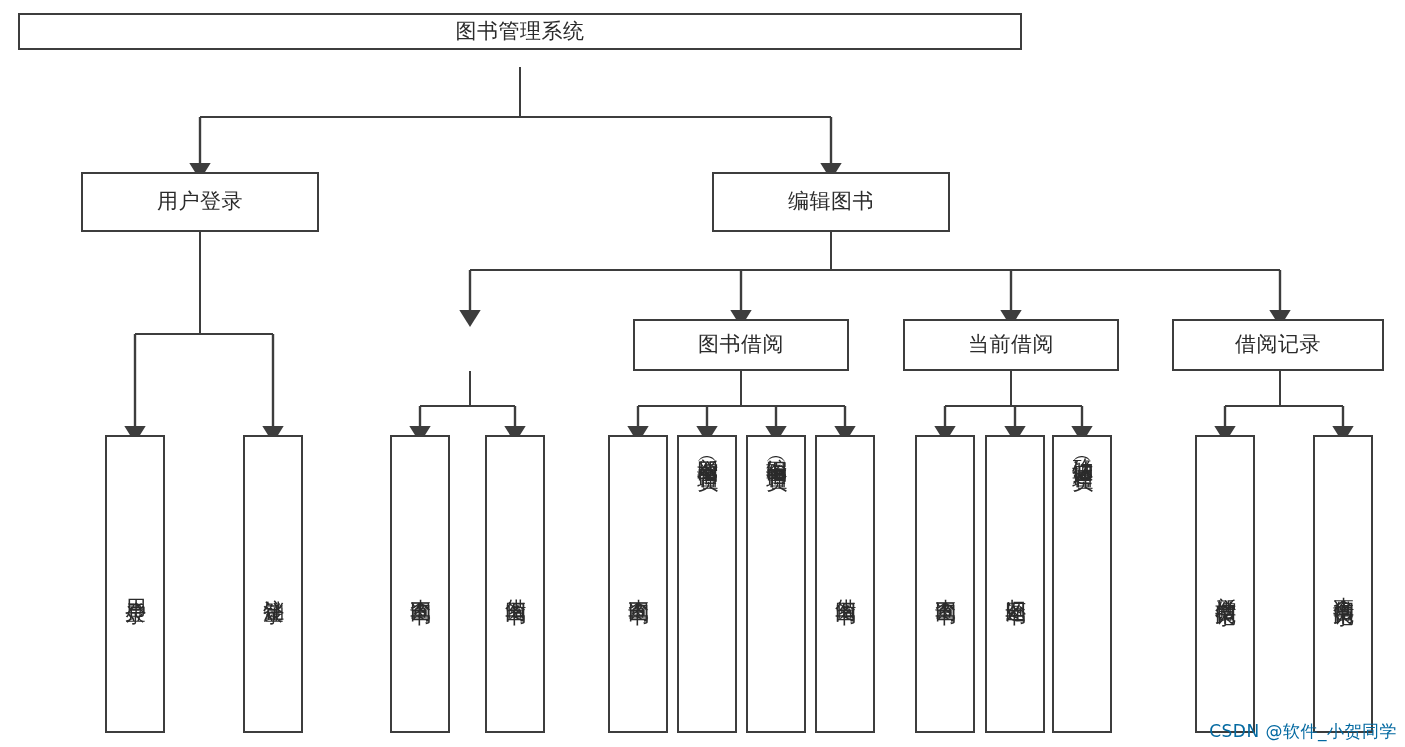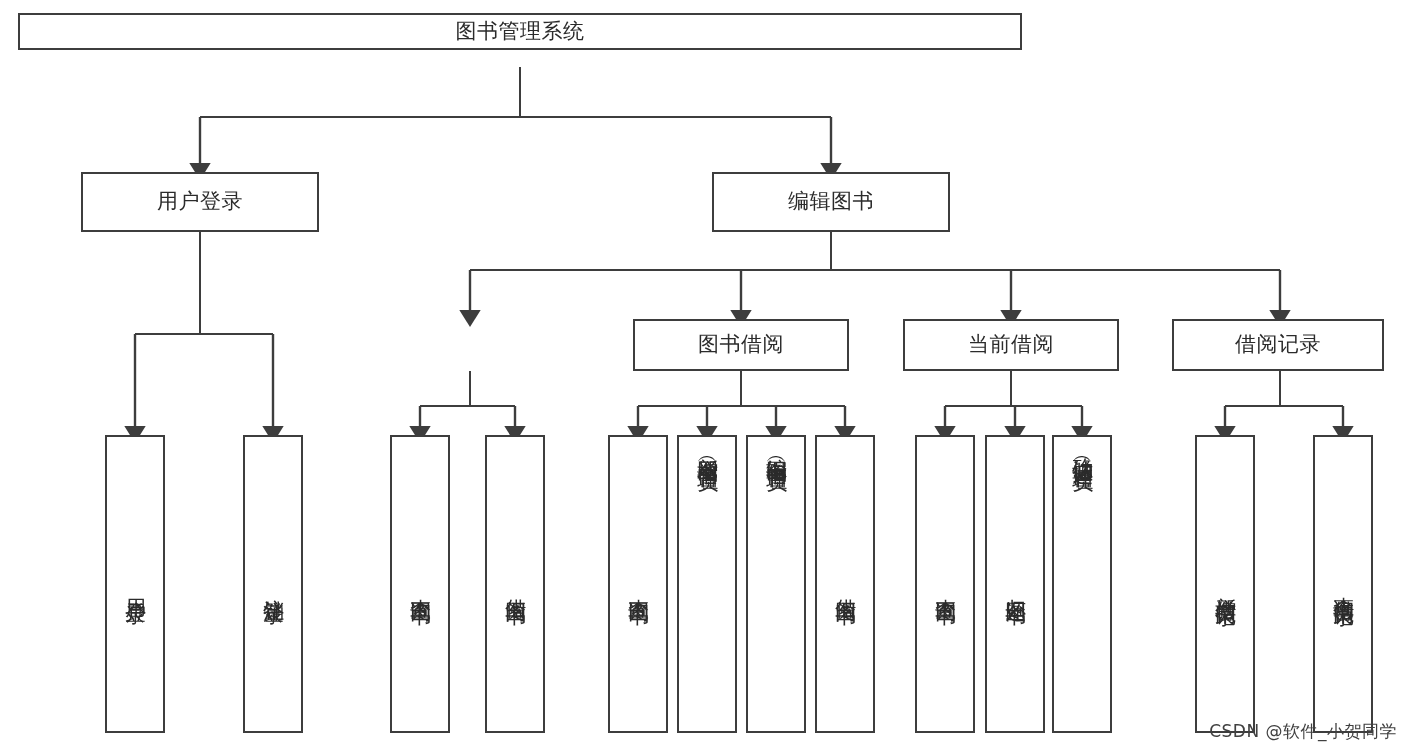--- a/index.html
+++ b/index.html
@@ -62,21 +62,21 @@
     padding-top: 4px;
   }
   .node-v.node-v-mid {
     align-items: center;
   }
   .watermark {
     position: absolute;
     right: 8px;
     bottom: 4px;
     font-size: 17px;
-    color: #404040;
+    color: #0369a1;
     letter-spacing: 0.5px;
     white-space: nowrap;
     user-select: none;
   }
 </style>
 </head>
 <body>
 
 <div id="diagram-root">
 

